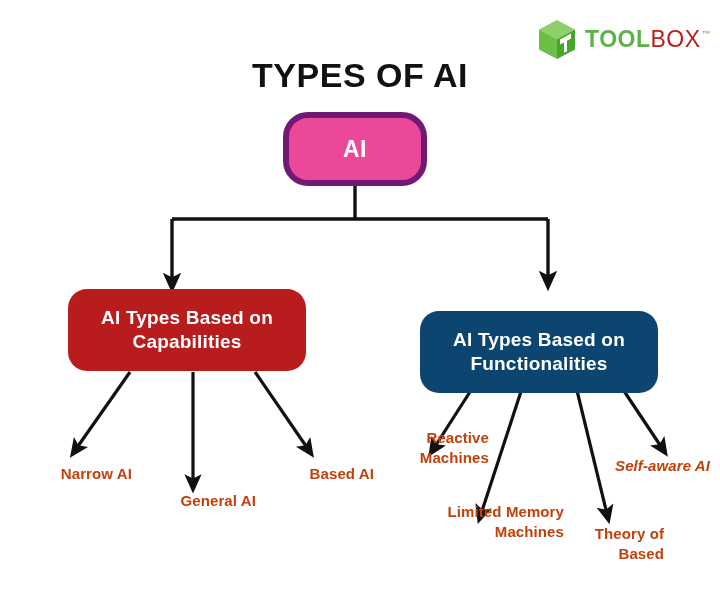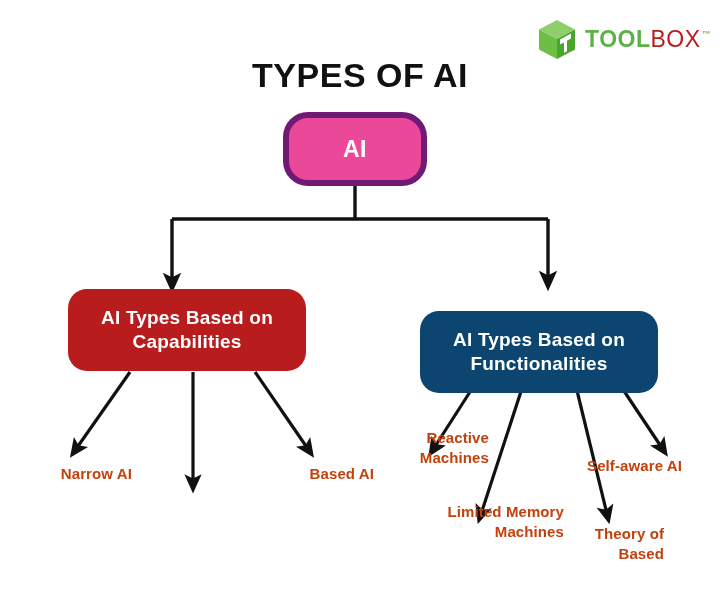--- a/index.html
+++ b/index.html
@@ -149,21 +149,21 @@
     color: #c2410c;
     line-height: 1.3;
     letter-spacing: 0.1px;
   }
   #leaf-narrow-ai      { left:   8px; top: 464px; width: 124px; }
   #leaf-general-ai     { left: 132px; top: 491px; width: 124px; }
   #leaf-super-ai       { left: 250px; top: 464px; width: 124px; }
   #leaf-reactive       { left: 371px; top: 428px; width: 118px; }
   #leaf-limited-memory { left: 398px; top: 502px; width: 166px; }
   #leaf-theory-of-mind { left: 552px; top: 524px; width: 112px; }
-  #leaf-self-aware     { left: 564px; top: 456px; width: 118px; }
+  #leaf-self-aware     { left: 592px; top: 456px; width: 118px; font-style: italic; }
 </style>
 </head>
 <body>
 
 <div id="diagram-canvas">
 
   <div id="brand-logo">
     <svg id="brand-cube" viewBox="0 0 42 42">
 
       <polygon points="21,2 39,11.5 21,21 3,11.5" fill="#8ecf6b"></polygon>
@@ -214,20 +214,21 @@
     </g>
   </svg>
 
   <div class="node" id="node-root">AI</div>
 
   <div class="node" id="node-capabilities">AI Types Based on Capabilities</div>
 
   <div class="node" id="node-functionalities">AI Types Based on Functionalities</div>
 
   <div class="leaf-label" id="leaf-narrow-ai">Narrow AI</div>
+  <div class="leaf-label" id="leaf-general-ai">General AI</div>
   <div class="leaf-label" id="leaf-super-ai">Based AI</div>
 
   <div class="leaf-label" id="leaf-reactive">Reactive Machines</div>
   <div class="leaf-label" id="leaf-limited-memory">Limited Memory Machines</div>
   <div class="leaf-label" id="leaf-theory-of-mind">Theory of Based</div>
   <div class="leaf-label" id="leaf-self-aware">Self-aware AI</div>
 
 </div>
 
 </body></html>

